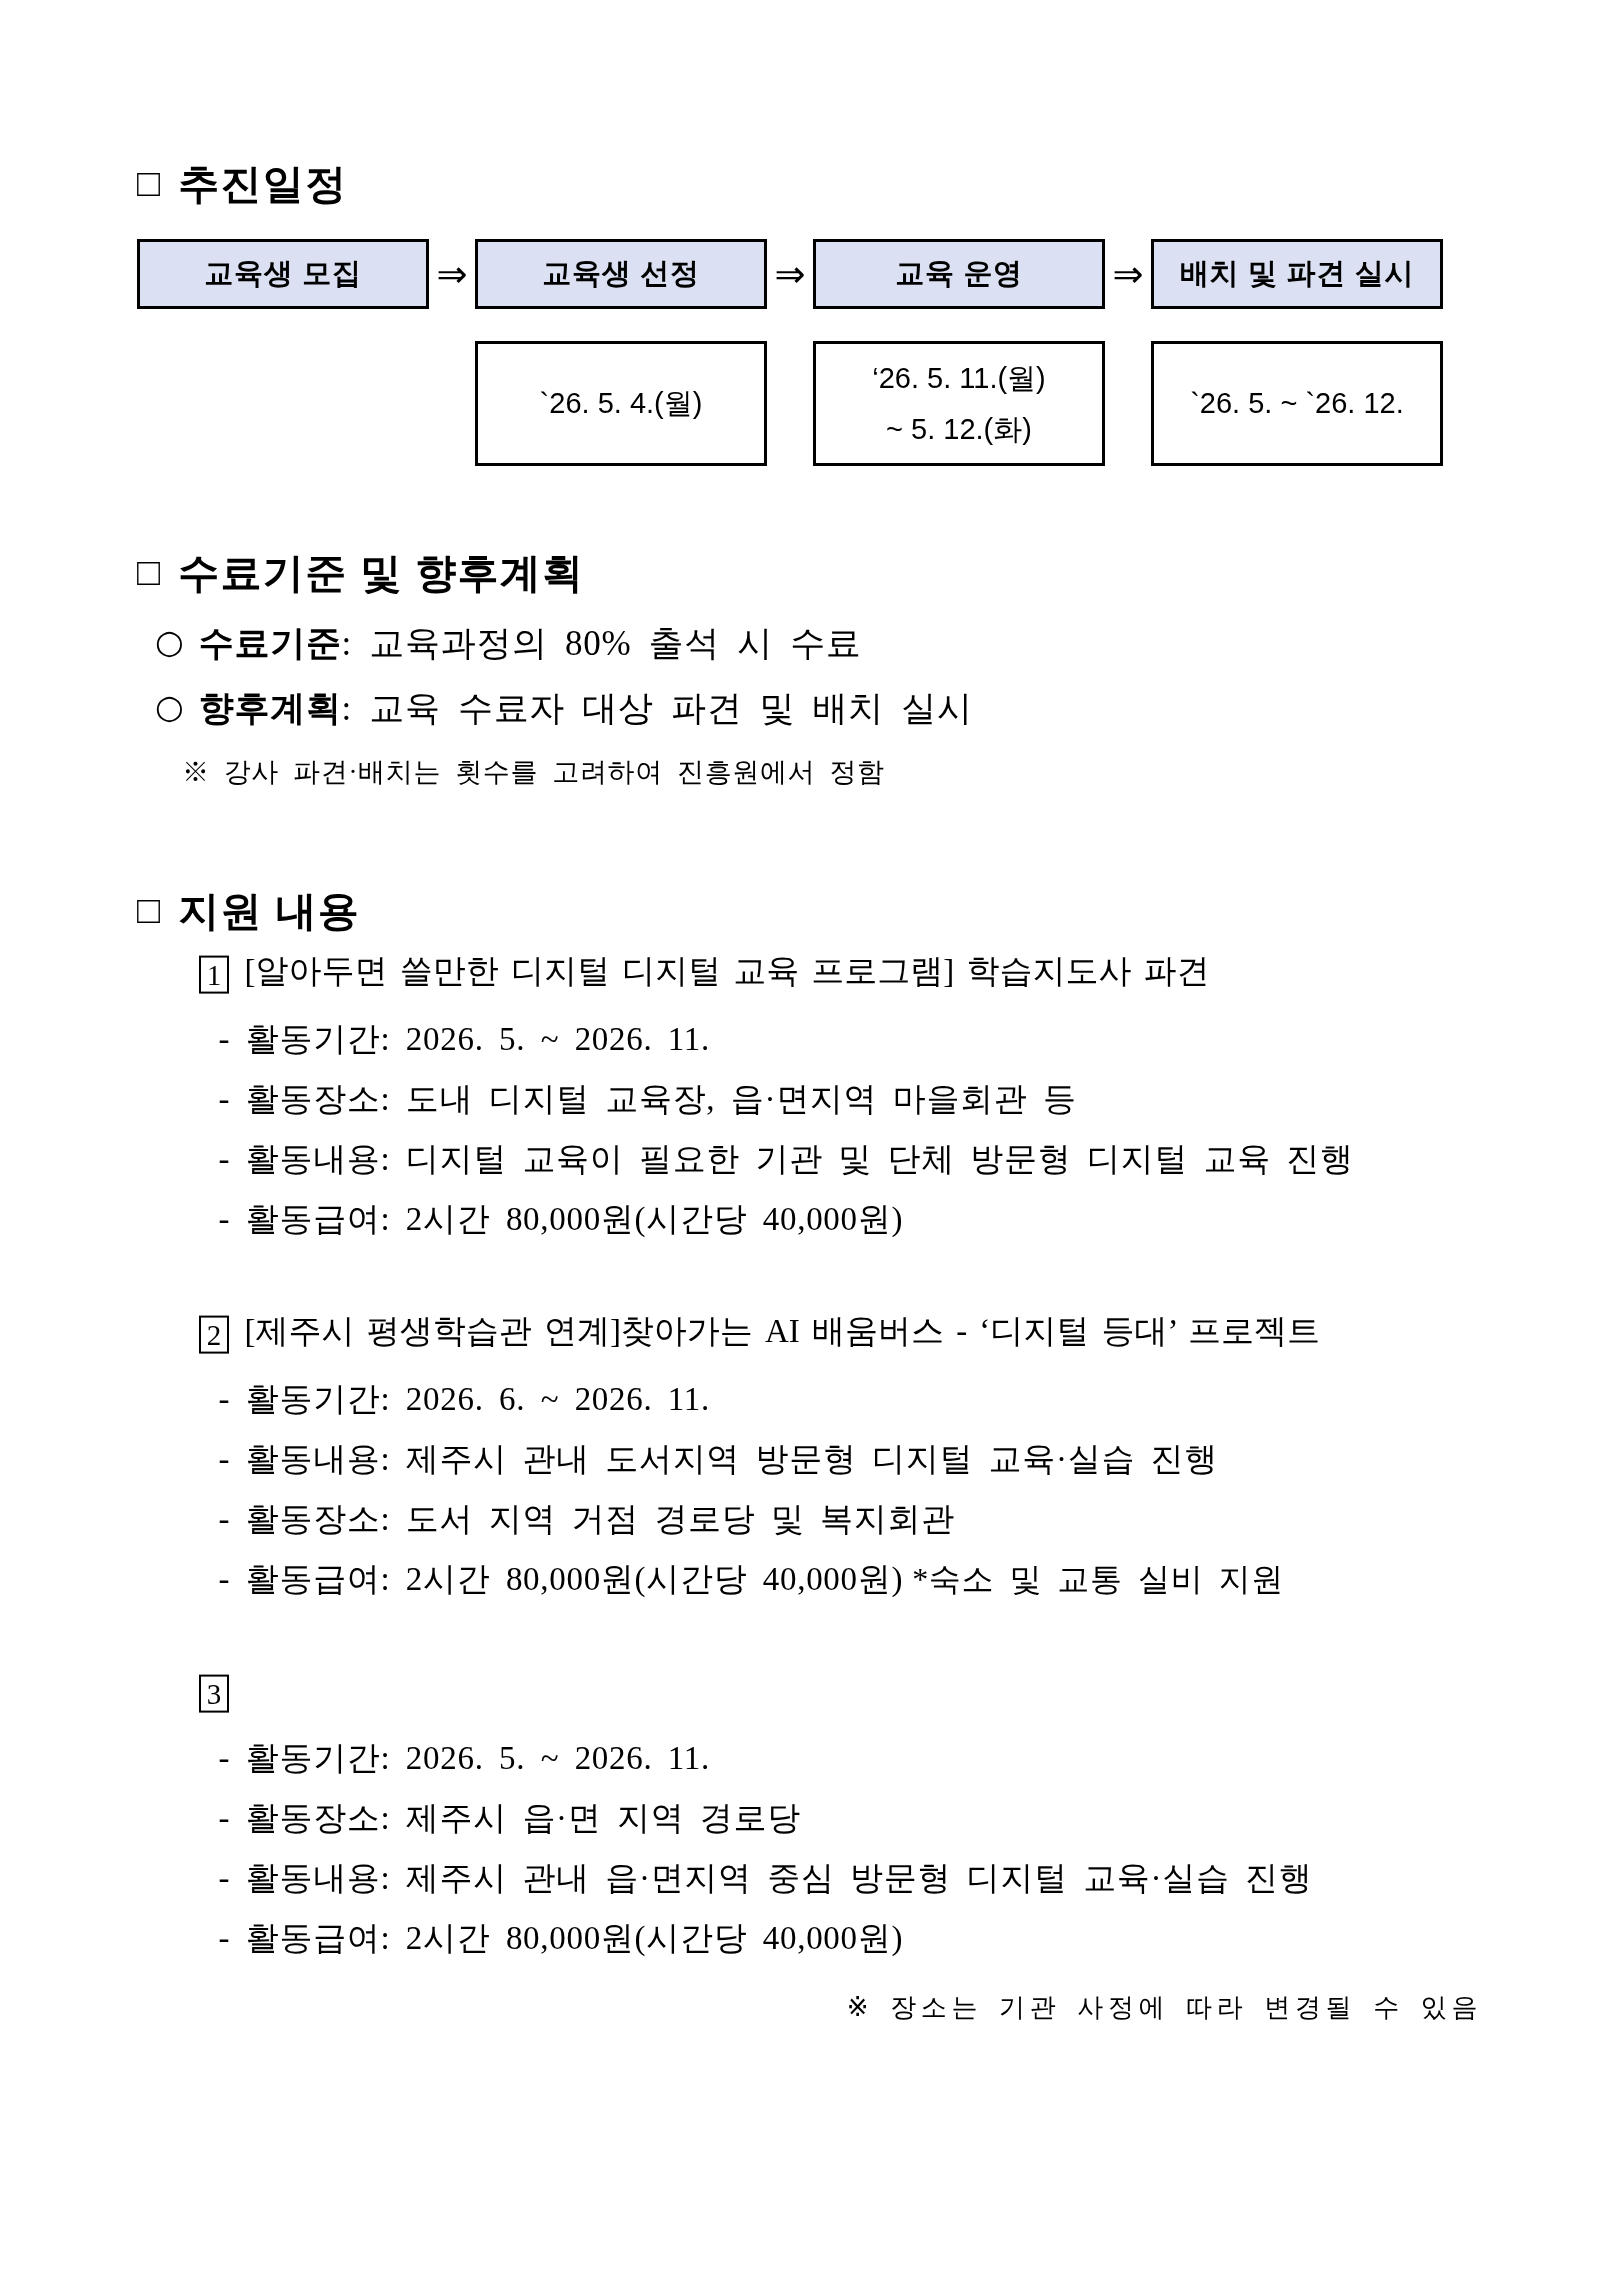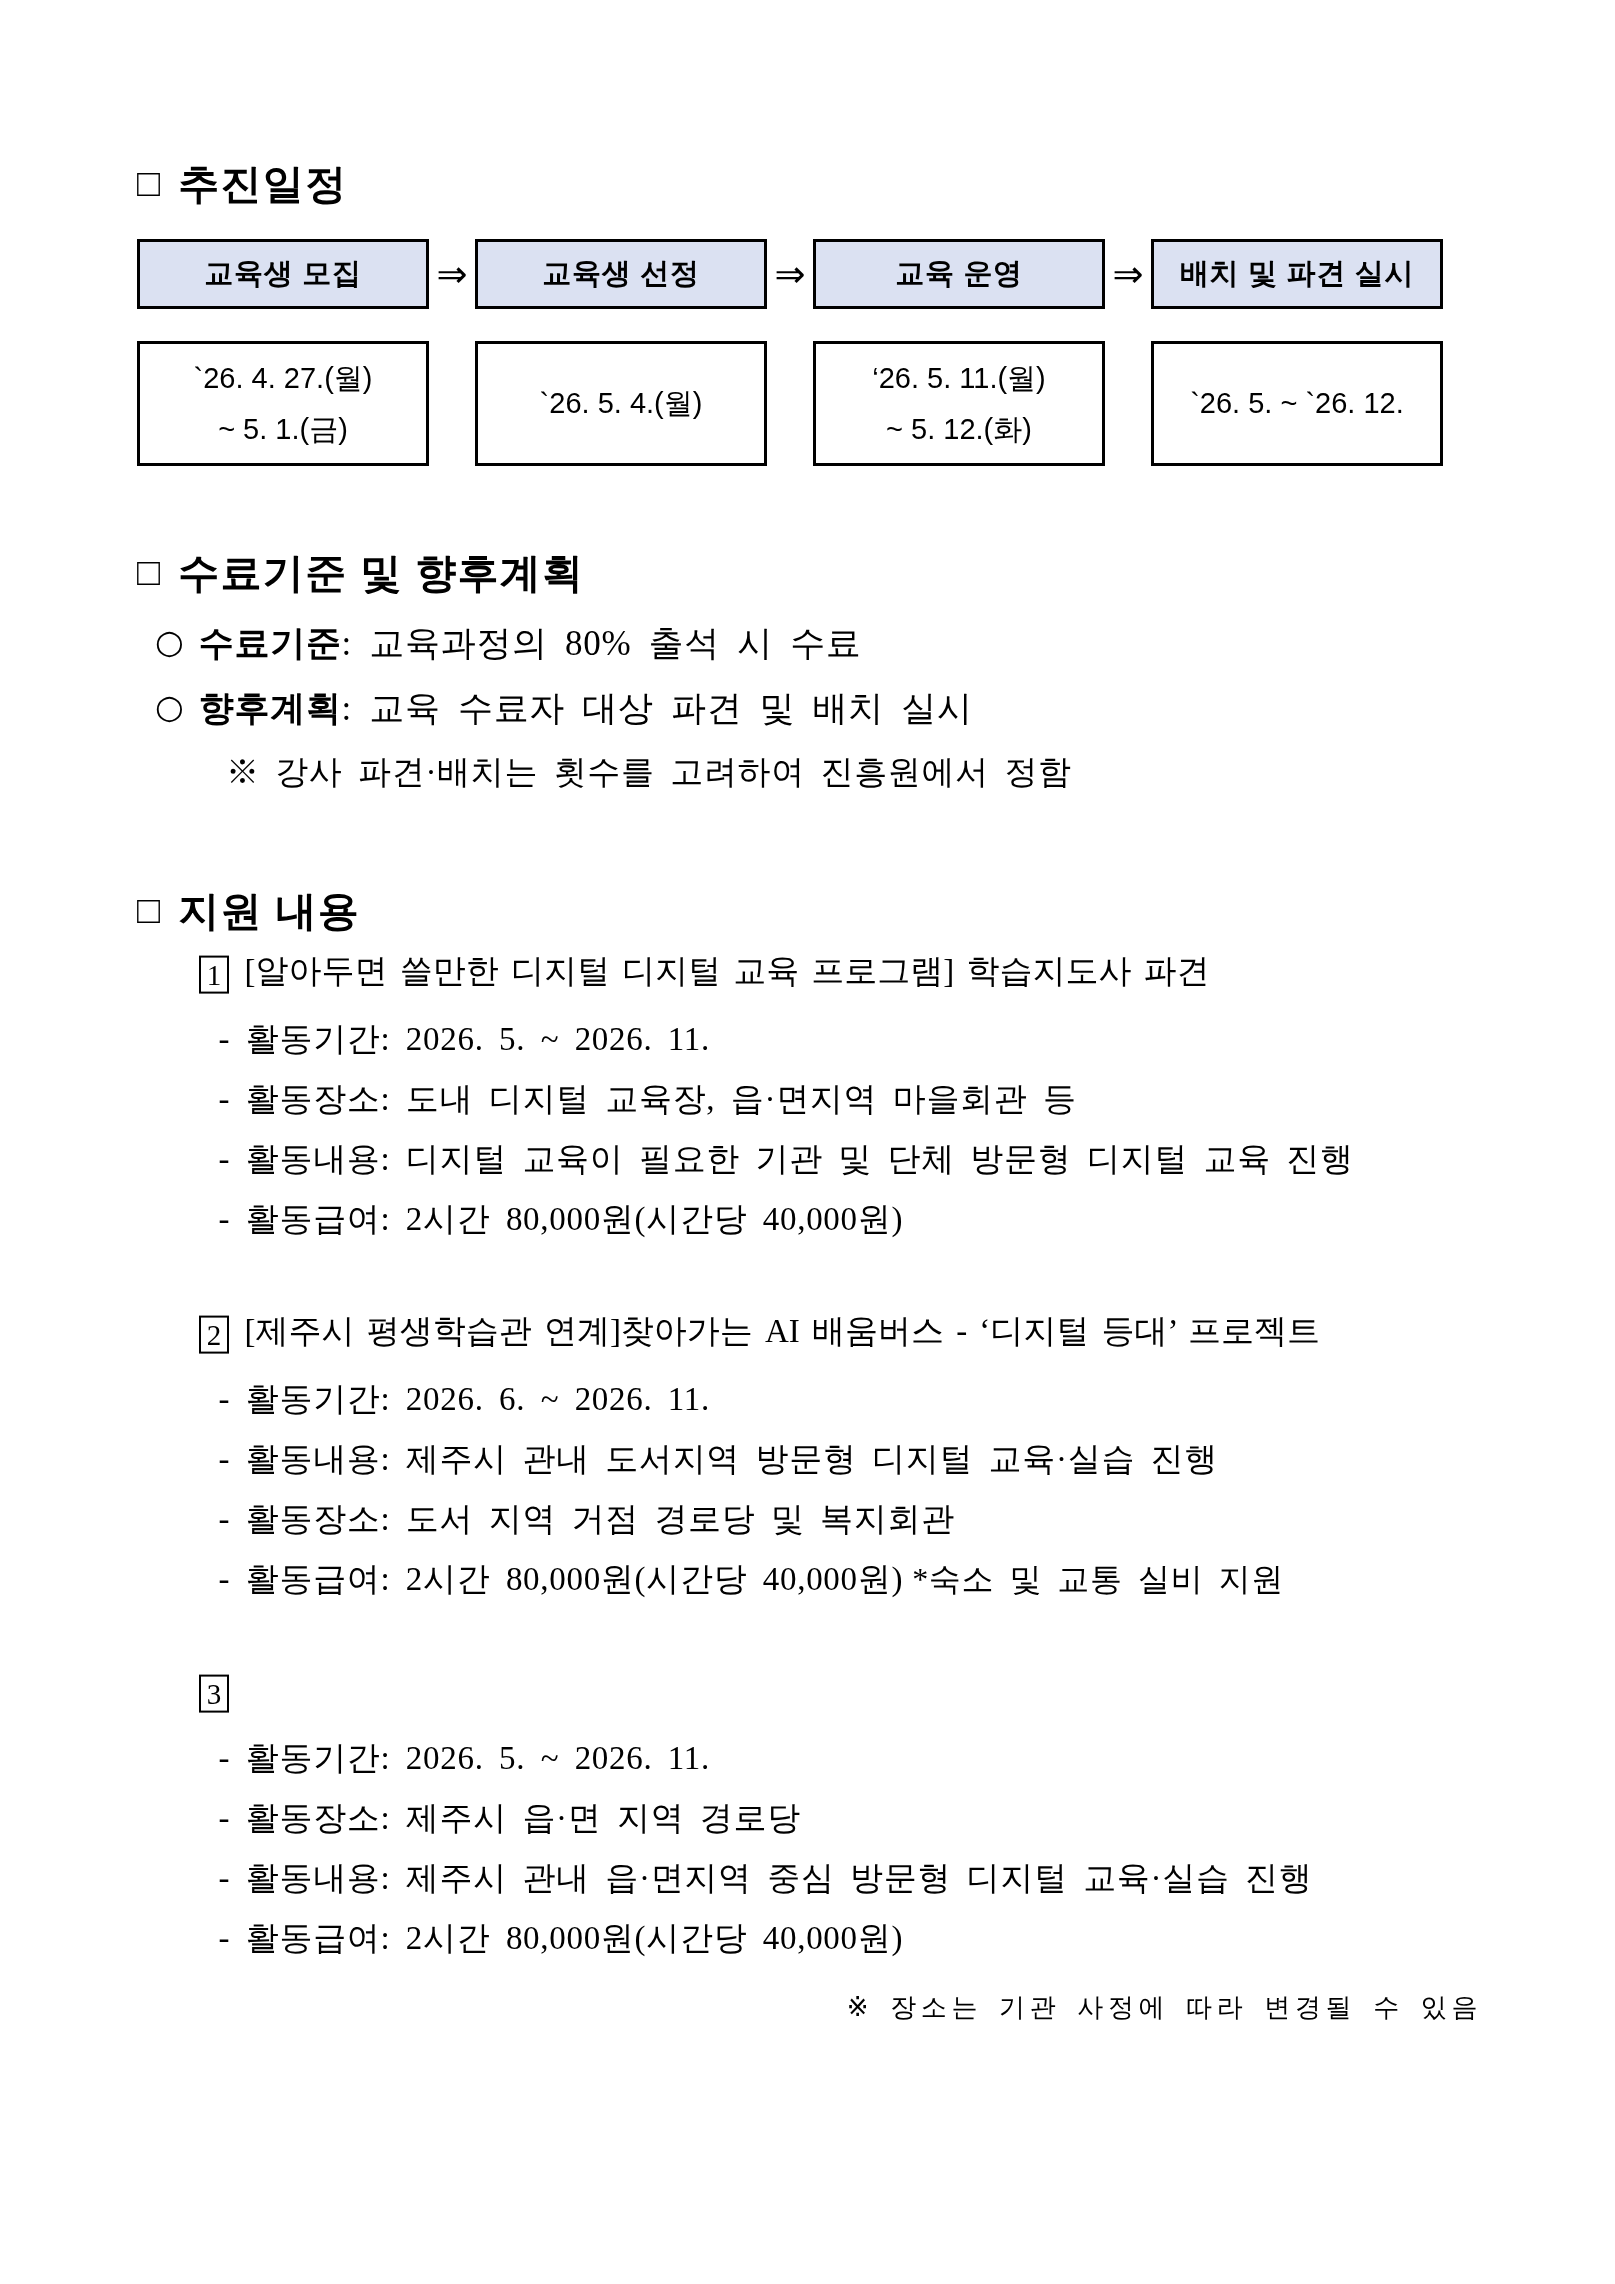--- a/index.html
+++ b/index.html
@@ -92,23 +92,23 @@
     margin-left: 18px;
   }
   .bullet-line:first-of-type { margin-top: 13px; }
   .obullet {
     font-family: "DejaVu Sans", sans-serif;
     font-size: 33px;
     transform: translateY(-2px);
   }
   .blabel { font-weight: 700; }
   .sub-note {
-    margin-left: 89px;
+    margin-left: 45px;
     margin-top: 1.3px;
-    font-size: 33px;
+    font-size: 27px;
     line-height: 60px;
     word-spacing: 6.5px;
     letter-spacing: 0.7px;
   }
 
   
   .section-support { margin-top: 85px; }
   .item { margin-left: 62px; }
   .item:first-of-type { margin-top: 15.6px; }
   .item + .item { margin-top: 63px; }
@@ -164,22 +164,20 @@
 
     <div class="flow">
       <div class="lbox c1">교육생 모집</div>
       <div class="arrow c2">⇒</div>
       <div class="lbox c3">교육생 선정</div>
       <div class="arrow c4">⇒</div>
       <div class="lbox c5">교육 운영</div>
       <div class="arrow c6">⇒</div>
       <div class="lbox c7">배치 및 파견 실시</div>
 
-      <div class="dbox c1">`26. 4. 27.(월)
-~ 5. 1.(금)</div>
       <div class="dbox c3">`26. 5. 4.(월)</div>
       <div class="dbox c5">‘26. 5. 11.(월)
 ~ 5. 12.(화)</div>
       <div class="dbox c7">`26. 5. ~ `26. 12.</div>
     </div>
   </section>
 
   <section class="section-completion">
     <h2 class="h2">
       <span class="marker">□</span>

